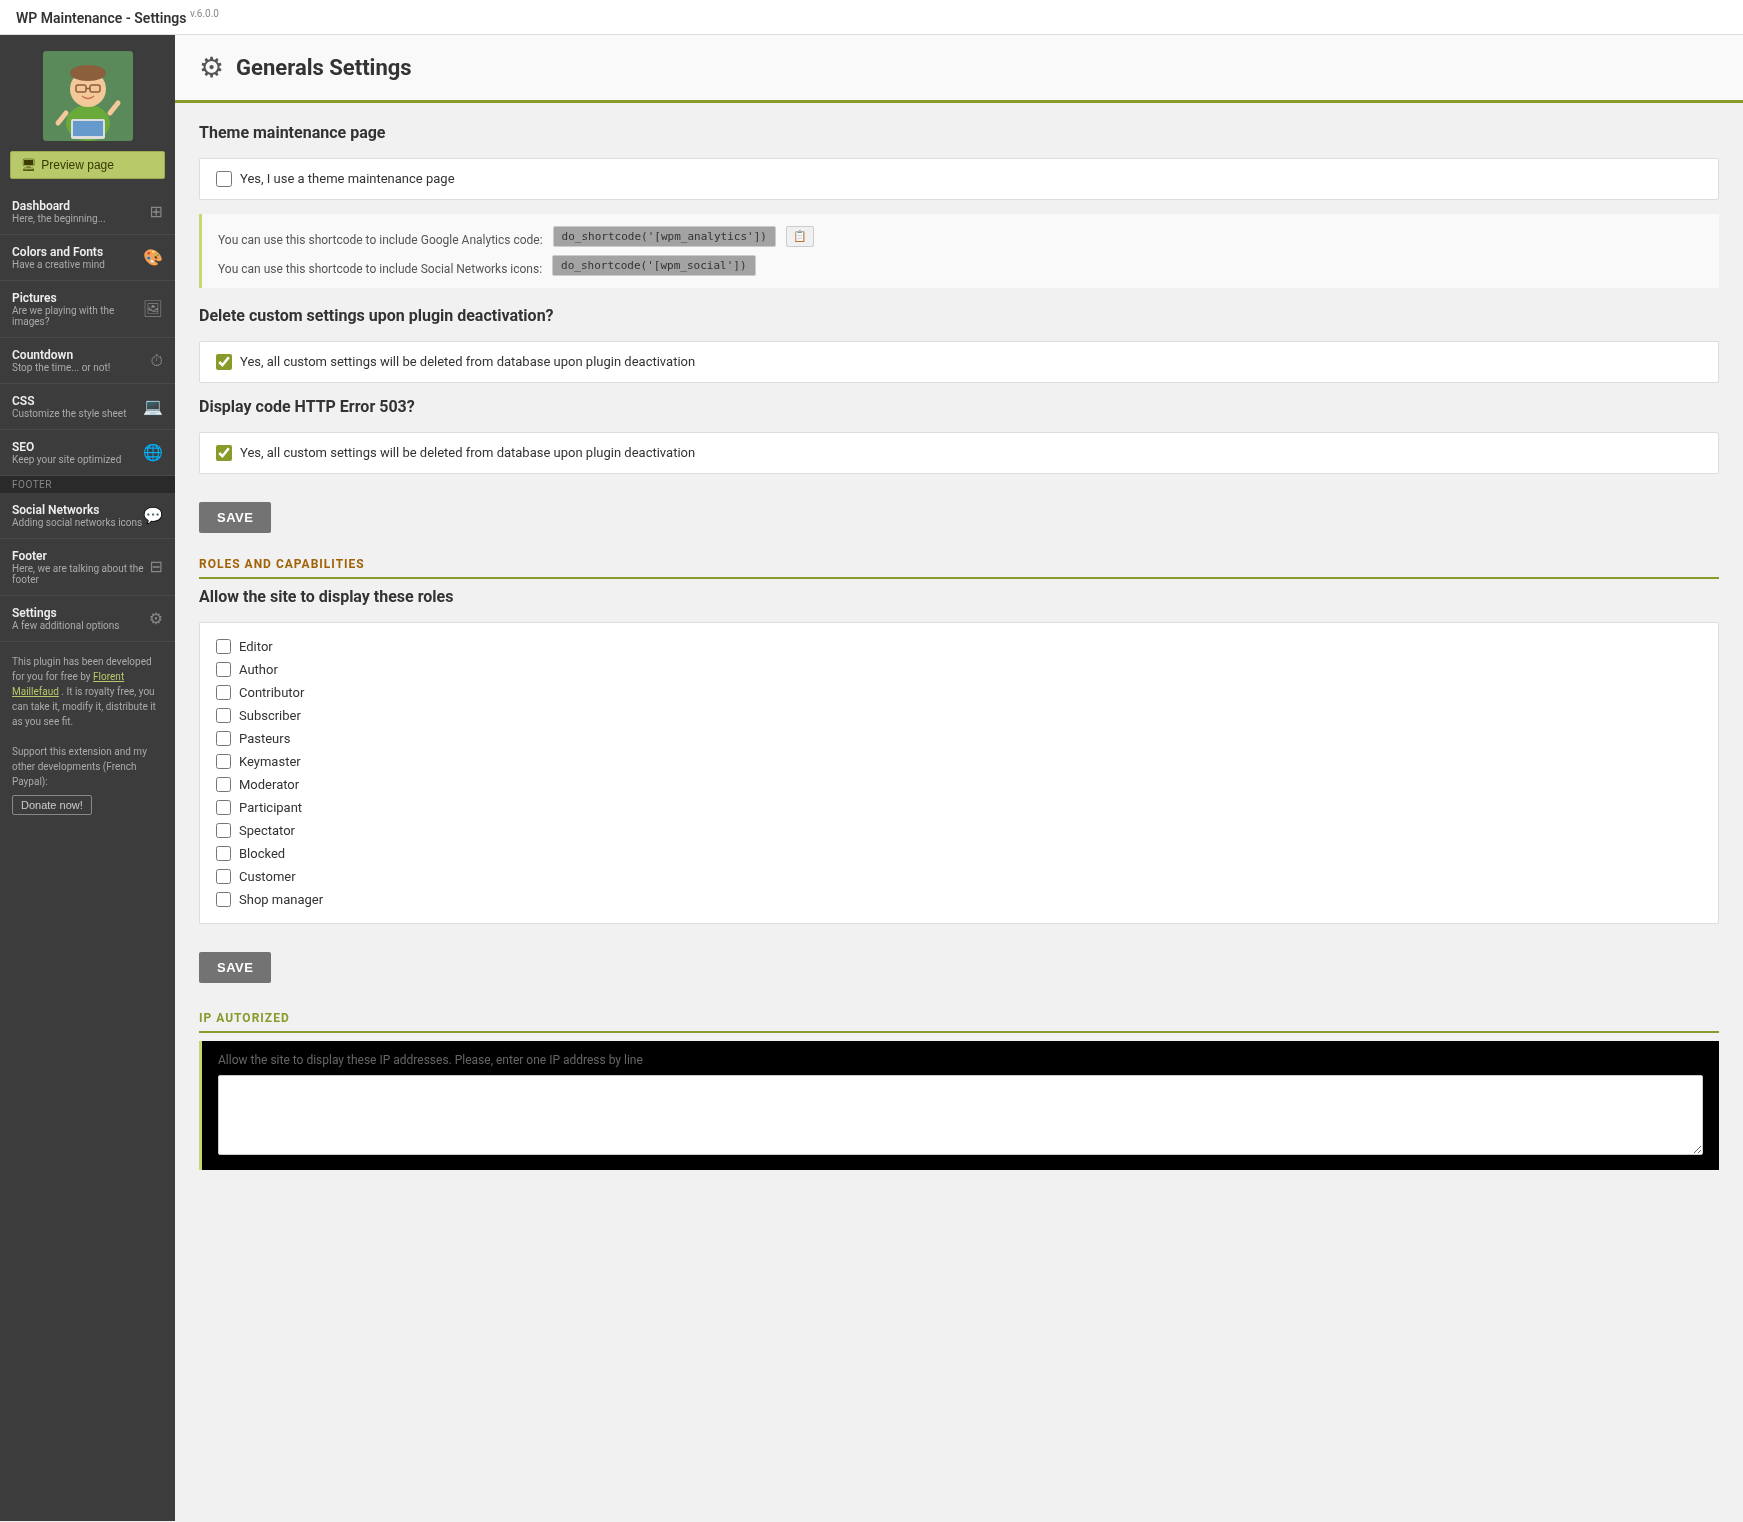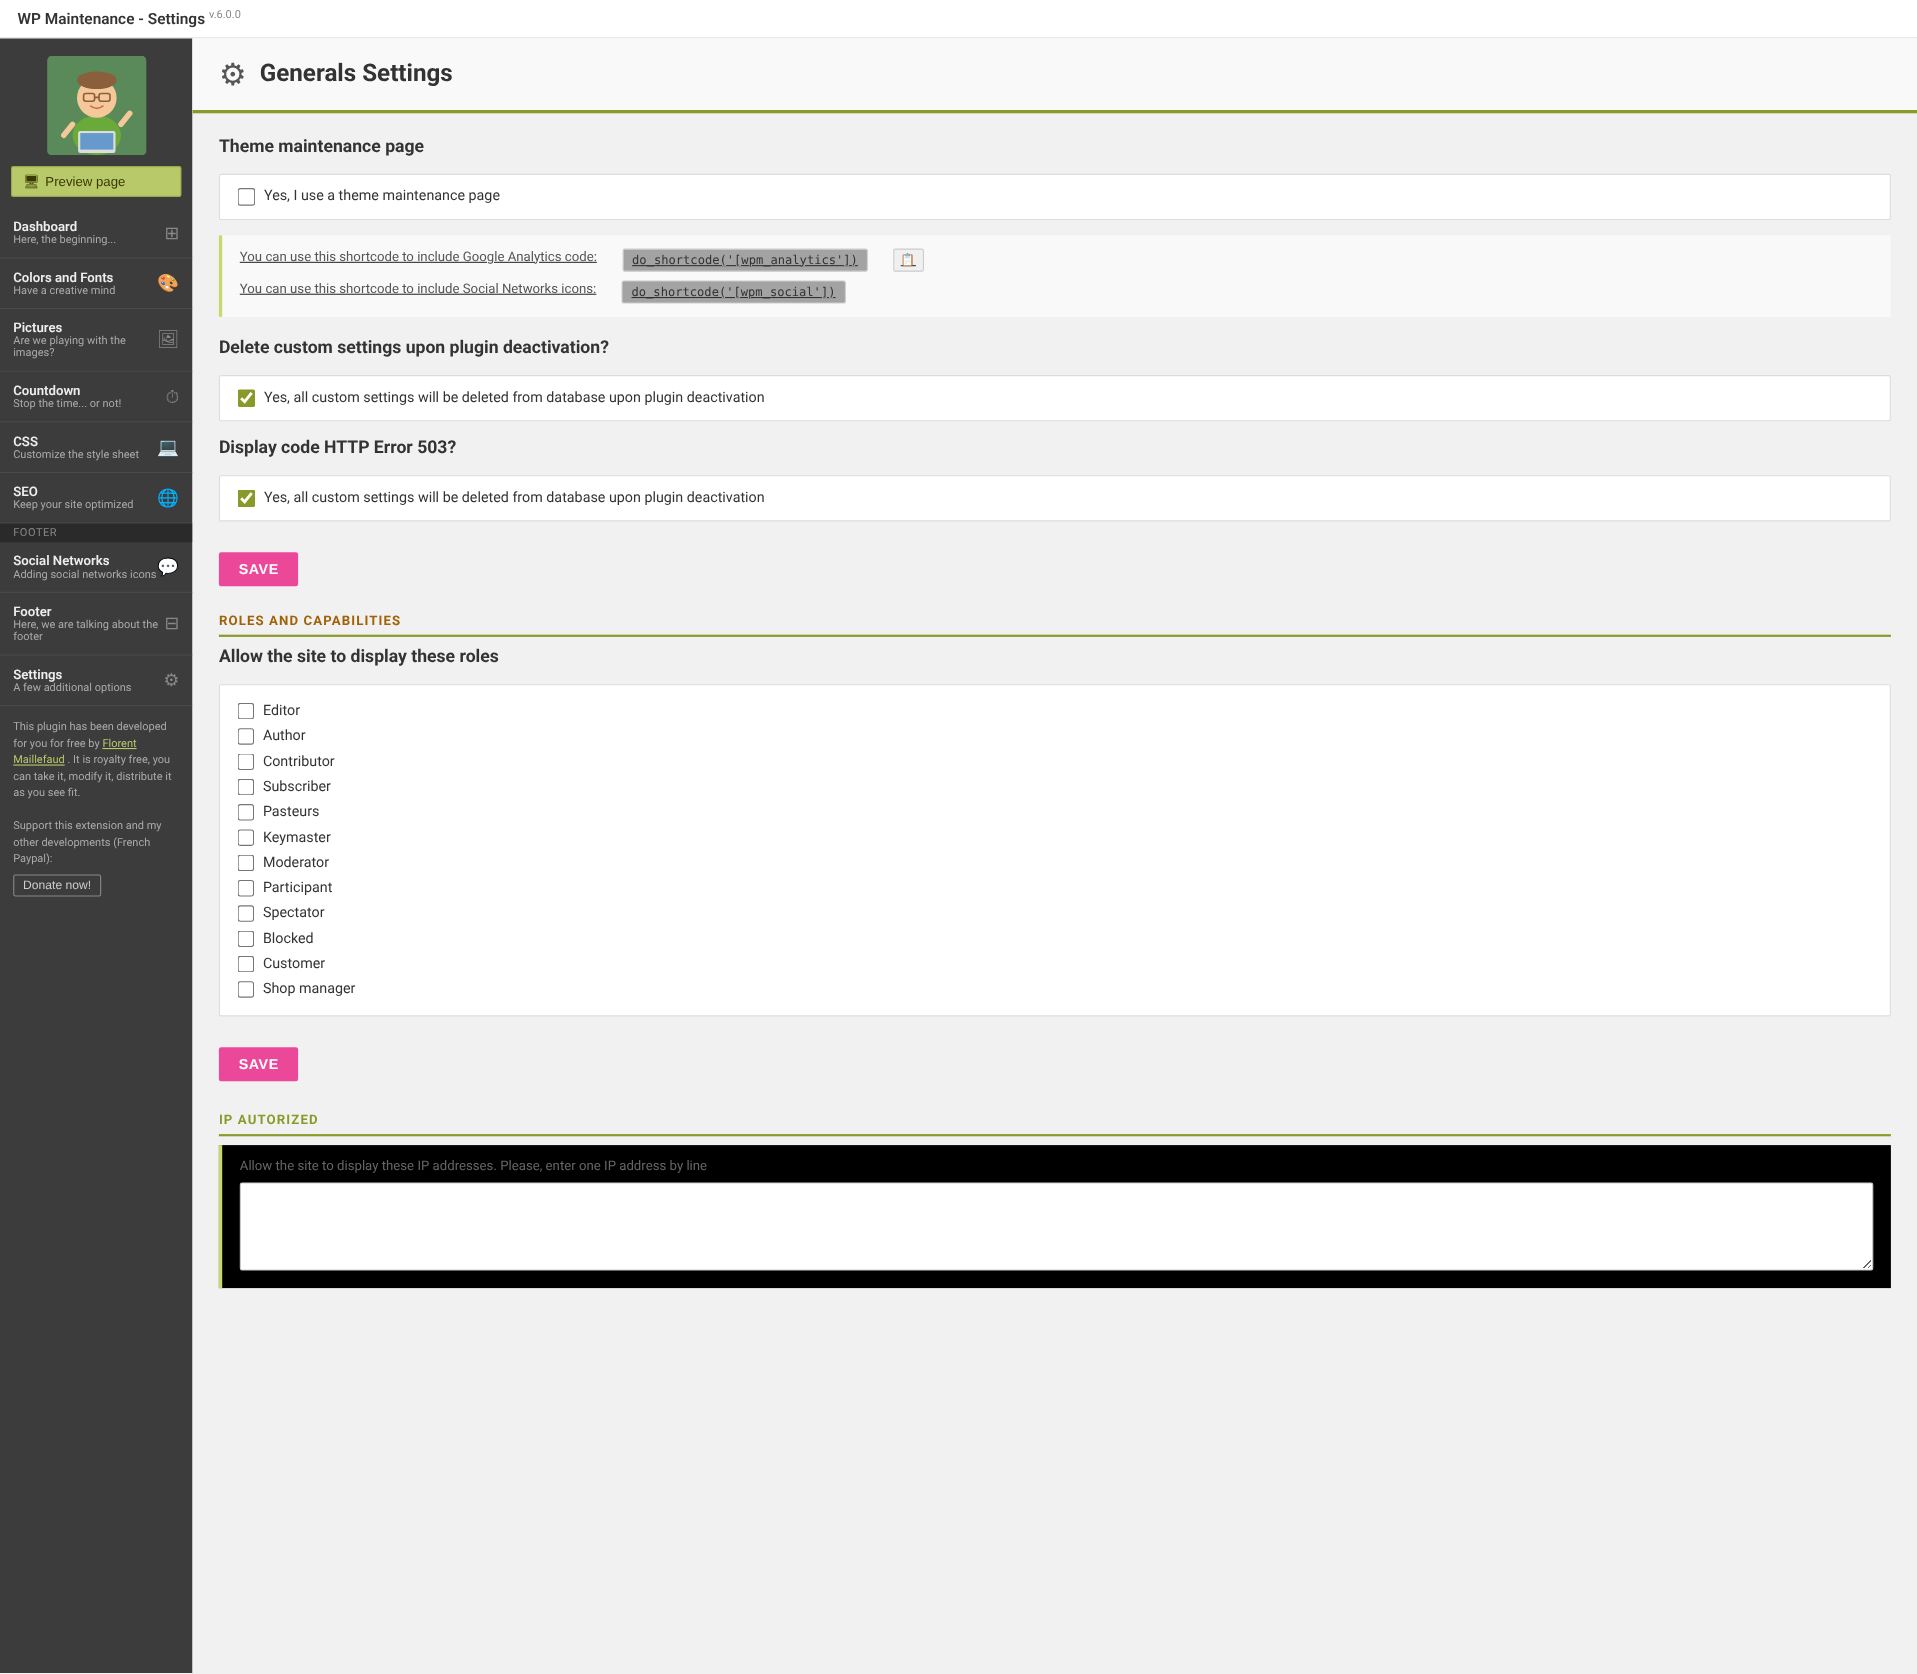--- a/index.html
+++ b/index.html
@@ -176,24 +176,23 @@
     .shortcode-info {
       background: #f9f9f9;
       border-left: 3px solid #c8d870;
       padding: 12px 16px;
       margin-top: 8px;
       font-size: 12px;
     }
 
     .shortcode-row {
       display: flex;
-      align-items: flex-start;
-      gap: 23px;
+      align-items: flex-end;
+      gap: 10px;
       margin-bottom: 8px;
-      text-decoration: underline;
     }
     .shortcode-row:last-child { margin-bottom: 0; }
     .shortcode-label { color: #555; flex-shrink: 0; min-width: 300px; }
     .shortcode-value {
       background: #a3a3a3;
       border: 1px solid #ccc;
       padding: 3px 8px;
       font-family: monospace;
       font-size: 11px;
       color: #333;
@@ -202,21 +201,21 @@
     .copy-btn {
       background: #f0f0f0;
       border: 1px solid #ccc;
       padding: 3px 6px;
       font-size: 11px;
       cursor: pointer;
       border-radius: 2px;
     }
 
     .save-btn {
-      background: #ec4899;
+      background: #737373;
       color: #fff;
       border: none;
       padding: 8px 18px;
       font-size: 13px;
       font-weight: 700;
       cursor: pointer;
       border-radius: 2px;
       letter-spacing: 0.5px;
       margin: 14px 0;
     }

